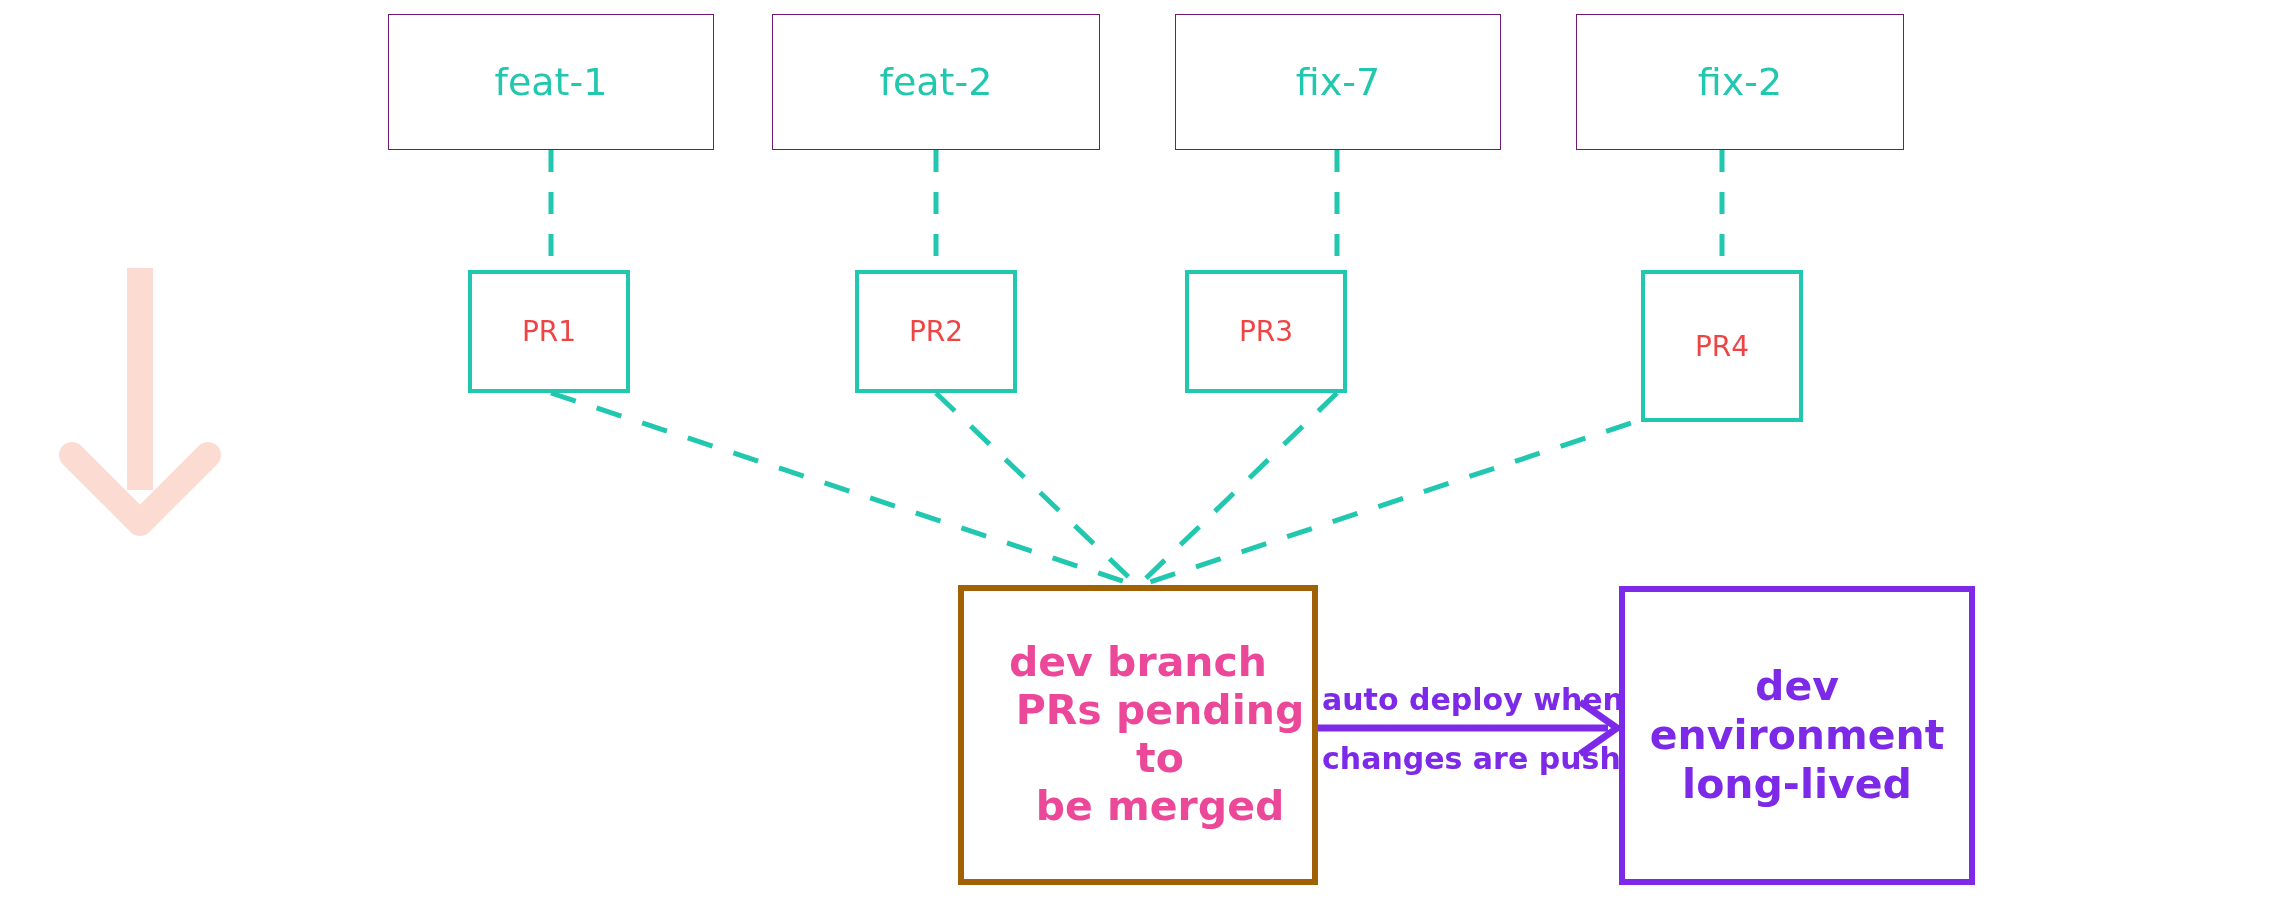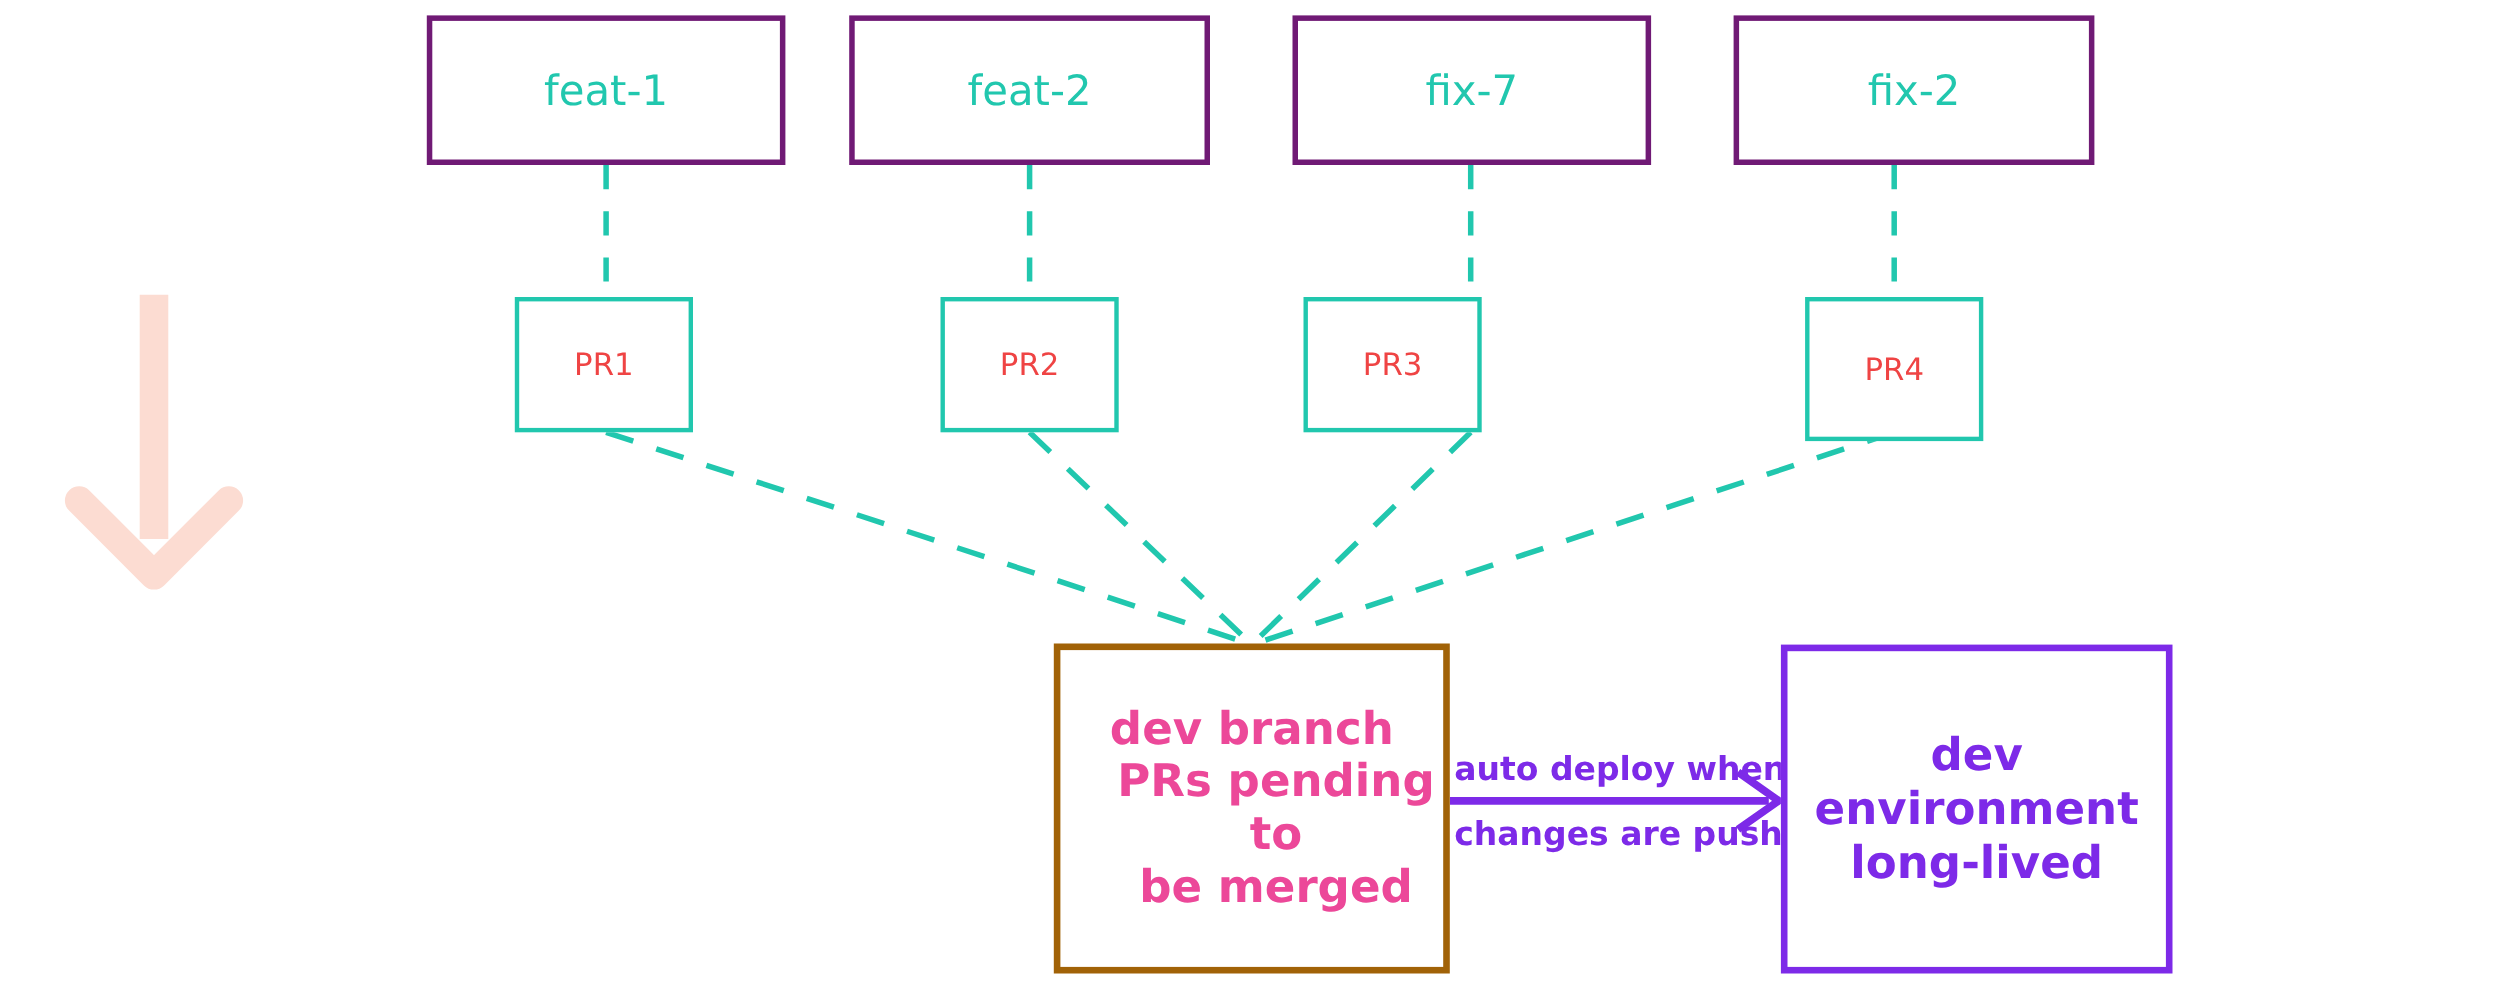--- a/index.html
+++ b/index.html
@@ -33,21 +33,21 @@
     position: absolute;
     box-sizing: border-box;
     display: flex;
     flex-direction: column;
     align-items: center;
     justify-content: center;
     background: #ffffff;
     text-align: center;
   }
   .branch-node {
-    border: 5px solid #701a75;
+    border: 1px solid #701a75;
     color: #21c7ae;
     font-size: 38px;
     font-weight: 400;
   }
   .pr-node {
     border: 4px solid #21c7ae;
     color: #ef4444;
     font-size: 28px;
     font-weight: 400;
   }
@@ -148,21 +148,21 @@
 
   <div class="node pr-node" style="left:468px; top:270px; width:162px; height:123px;">
     <span>PR1</span>
   </div>
   <div class="node pr-node" style="left:855px; top:270px; width:162px; height:123px;">
     <span>PR2</span>
   </div>
   <div class="node pr-node" style="left:1185px; top:270px; width:162px; height:123px;">
     <span>PR3</span>
   </div>
-  <div class="node pr-node" style="left:1641px; top:270px; width:162px; height:131px;">
+  <div class="node pr-node" style="left:1641px; top:270px; width:162px; height:152px;">
     <span>PR4</span>
   </div>
 
   <div class="node dev-branch-node" style="left:958px; top:585px; width:360px; height:300px;">
     <div class="title-line">
       <span class="title-strong">dev</span><span> branch</span>
     </div>
     <div class="sub-line">PRs pending to</div>
     <div class="sub-line">be merged</div>
   </div>

